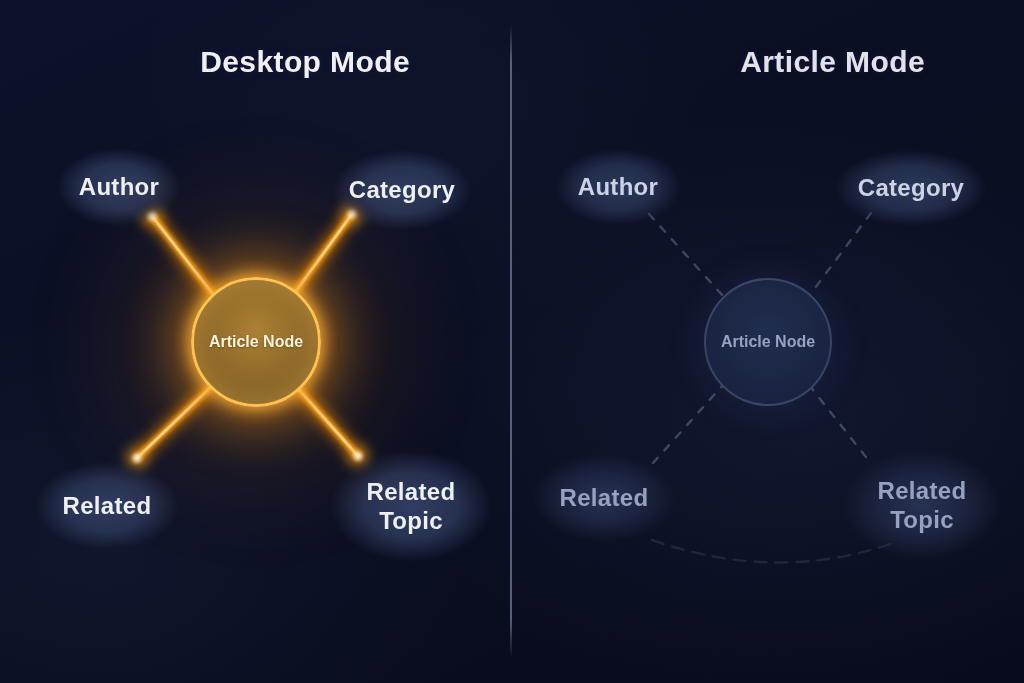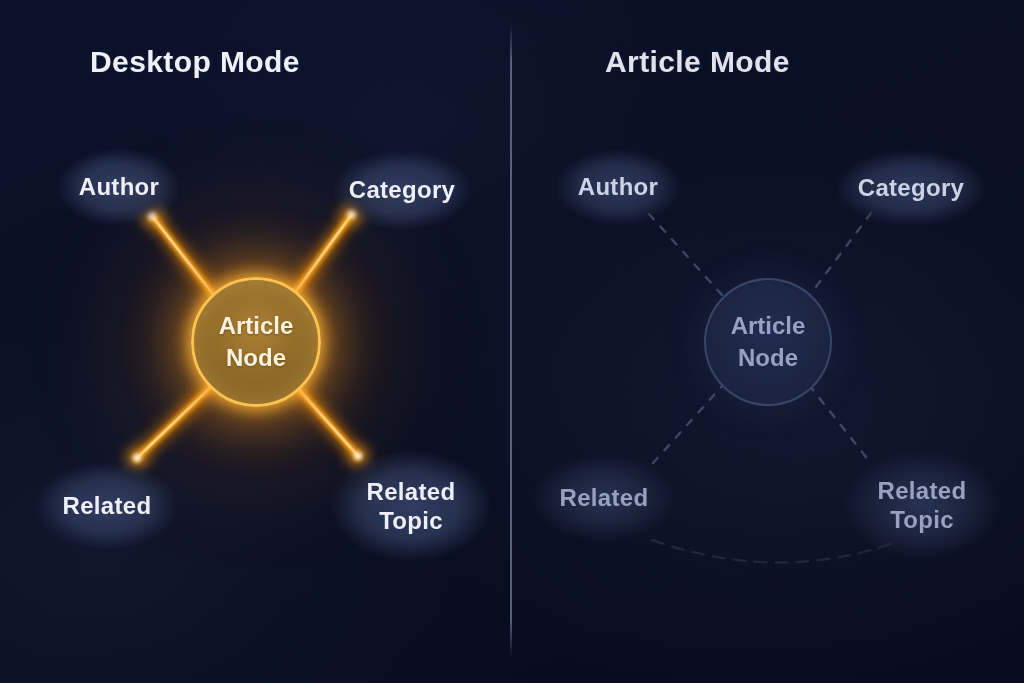--- a/index.html
+++ b/index.html
@@ -22,21 +22,21 @@
     stroke:var(--dashed-line,#8793b4);stroke-width:2.4;fill:none;
     stroke-dasharray:7 10;stroke-linecap:round;stroke-opacity:.40;
   }
   .dashed .arc{stroke-opacity:.16;stroke-dasharray:12 9;}
   .divider{
     position:absolute;left:510px;top:24px;width:2px;height:634px;z-index:2;
     background:linear-gradient(180deg,rgba(151,162,192,0),var(--divider,#97a2c0) 6%,var(--divider,#97a2c0) 94%,rgba(151,162,192,0));
     opacity:.55;
   }
   .panel-title{
-    position:absolute;width:320px;z-index:3;text-align:left;
+    position:absolute;width:320px;z-index:3;text-align:right;
     font-size:30px;font-weight:700;letter-spacing:.4px;color:var(--bright-text,#eef1f8);
     text-shadow:0 0 6px rgba(20,30,60,.8);
   }
   .title-desktop{left:90px;top:45px;}
   .title-mobile{left:605px;top:45px;opacity:.94;}
   .oval{
     position:absolute;z-index:3;display:flex;align-items:center;justify-content:center;
     border-radius:50%;text-align:center;font-size:24px;font-weight:600;letter-spacing:.3px;
   }
   .oval-bright{
@@ -49,21 +49,21 @@
   }
   .oval-dim{
     background:radial-gradient(closest-side,rgba(44,55,90,.85) 0%,rgba(32,41,68,.75) 58%,rgba(32,41,68,0) 100%);
     color:var(--dim-text,#98a2bf);
   }
   .oval .lbl{display:block;line-height:1.22;}
   .lbl-wrap{width:116px;}
   .center-node{
     position:absolute;z-index:4;width:124px;height:124px;border-radius:50%;
     display:flex;align-items:center;justify-content:center;text-align:center;
-    font-size:24px;font-weight:700;line-height:1.32;
+    font-size:16px;font-weight:700;line-height:1.32;
   }
   .center-node .lbl{display:block;width:96px;}
   .center-desktop{
     background:radial-gradient(circle at 50% 40%,#ab8035 0%,var(--center-node-fill,#8a6527) 60%,#755520 100%);
     border:3px solid var(--center-node-ring,#ffc14f);
     box-shadow:
       0 0 16px 3px rgba(255,178,55,.9),
       0 0 50px 18px rgba(245,150,25,.5),
       0 0 115px 58px rgba(210,115,10,.20),
       inset 0 0 26px rgba(255,205,100,.35);

